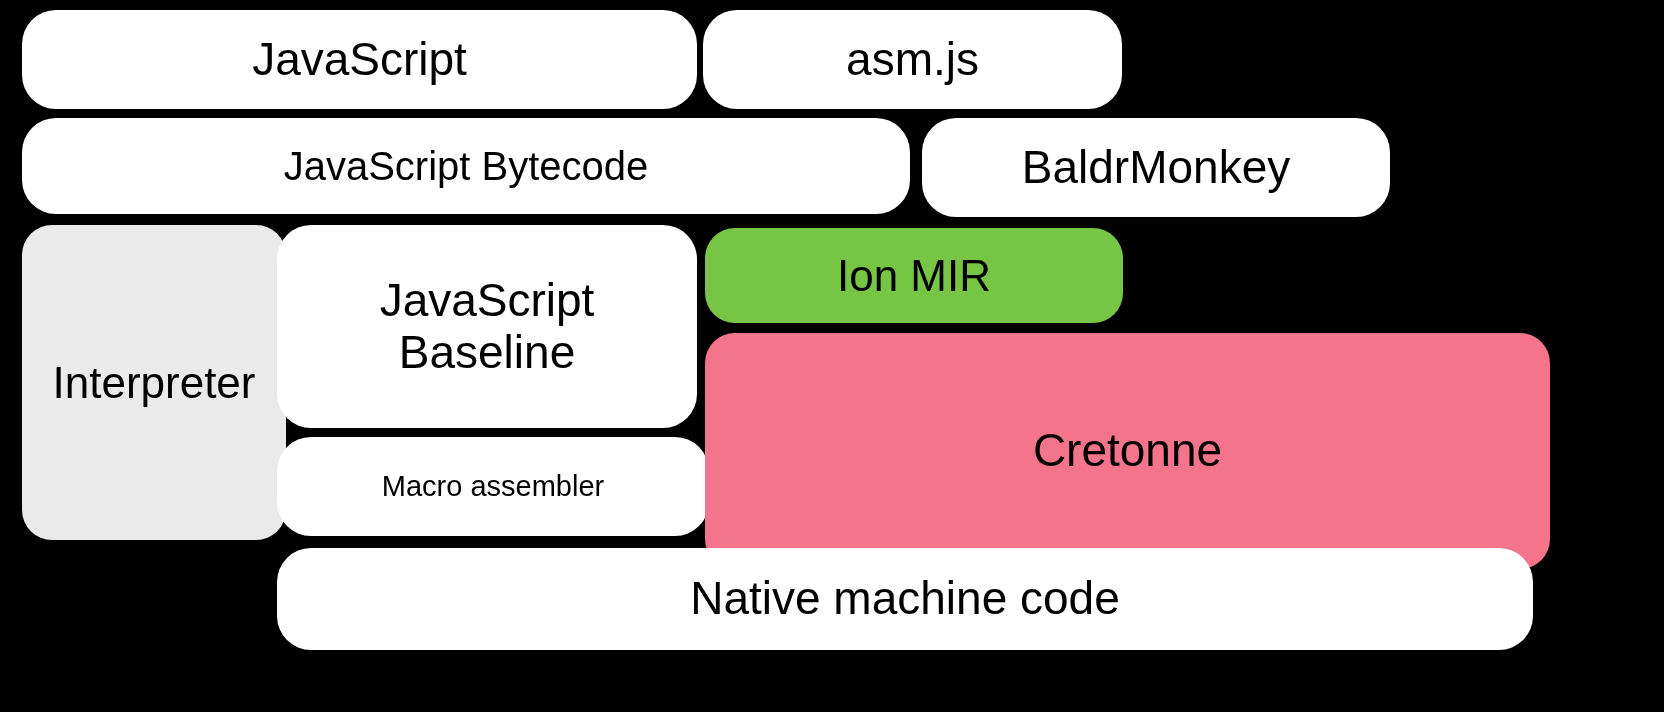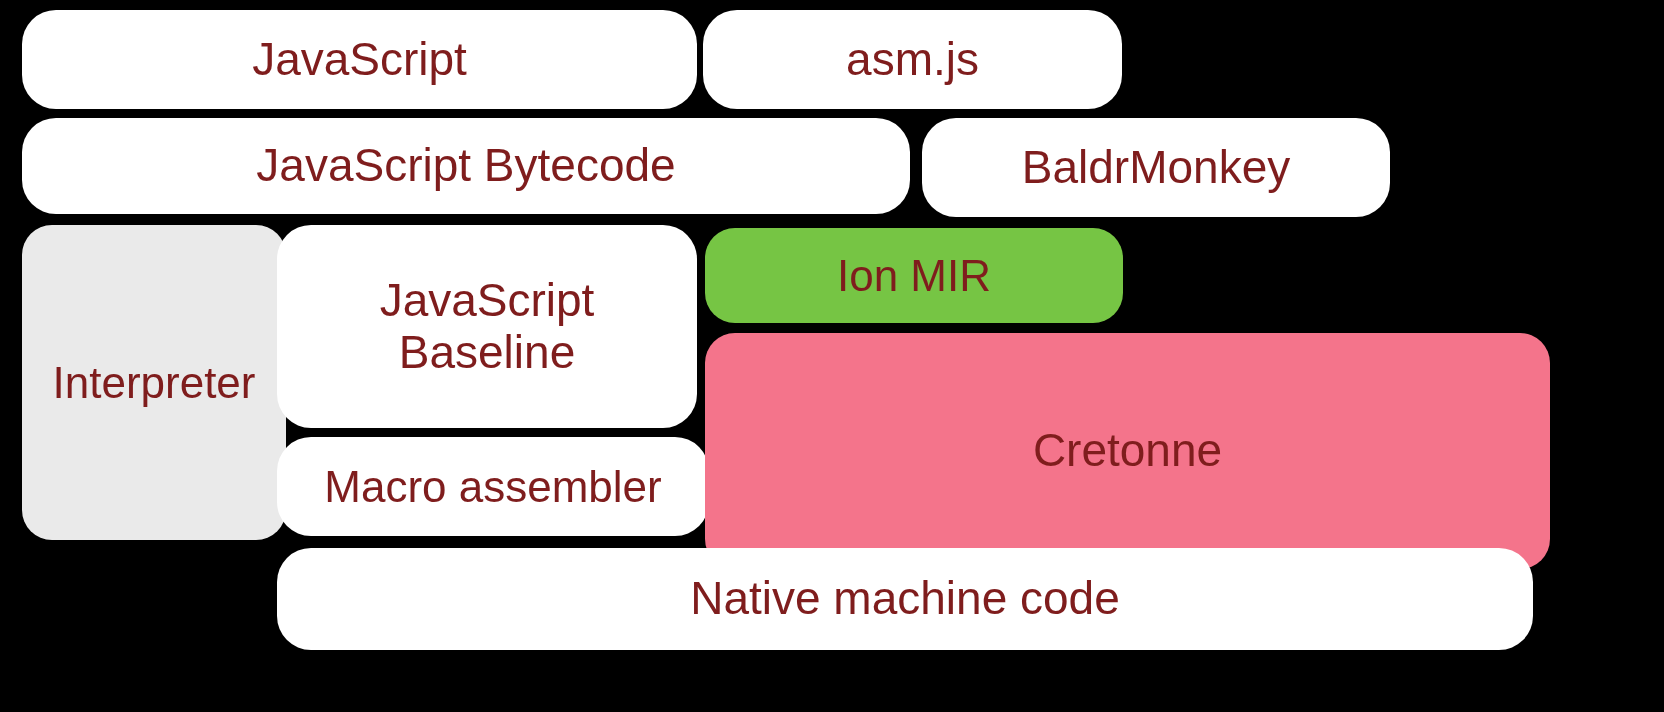--- a/index.html
+++ b/index.html
@@ -17,47 +17,47 @@
     font-family: "Liberation Sans", sans-serif;
   }
   .box {
     position: absolute;
     box-sizing: border-box;
     display: flex;
     align-items: center;
     justify-content: center;
     text-align: center;
     border-radius: 34px;
-    color: #7f1d1d;
+    color: #000000;
     font-family: "Liberation Sans", sans-serif;
     font-weight: 400;
     line-height: 1.12;
     letter-spacing: 0px;
     -webkit-font-smoothing: antialiased;
   }
   .box-label {
     display: block;
     white-space: pre-line;
     padding: 0 10px;
   }
 
   
   #box-javascript      { left: 22px;  top: 10px;  width: 675px; height: 99px; font-size: 46px; }
   #box-asmjs           { left: 703px; top: 10px;  width: 419px; height: 99px; font-size: 46px; text-align: center; }
   #box-wasm            { left: 1128px;top: 10px;  width: 517px; height: 99px; font-size: 46px; }
 
   
-  #box-js-bytecode     { left: 22px;  top: 118px; width: 888px; height: 96px; font-size: 46px; }
+  #box-js-bytecode     { left: 22px;  top: 118px; width: 888px; height: 96px; font-size: 40px; }
   #box-baldrmonkey     { left: 922px; top: 118px; width: 468px; height: 99px; font-size: 46px; }
 
   
   #box-interpreter     { left: 22px;  top: 225px; width: 264px; height: 315px;
                          background: #EAEAEA; font-size: 44px; border-radius: 30px; }
   #box-js-baseline     { left: 277px; top: 225px; width: 420px; height: 203px; font-size: 46px; }
-  #box-macro-assembler { left: 277px; top: 437px; width: 432px; height: 99px; font-size: 44px; }
+  #box-macro-assembler { left: 277px; top: 437px; width: 432px; height: 99px; font-size: 29px; }
   #box-ion-mir         { left: 705px; top: 228px; width: 418px; height: 95px;
                          background: #76C544; font-size: 44px; border-radius: 30px; }
   #box-cretonne        { left: 705px; top: 333px; width: 845px; height: 236px;
                          background: #F4748B; font-size: 46px; border-radius: 30px; }
 
   
   #box-native-code     { left: 277px; top: 548px; width: 1256px; height: 102px; font-size: 46px; }
 
   .white { background: #FFFFFF; }
 </style>

